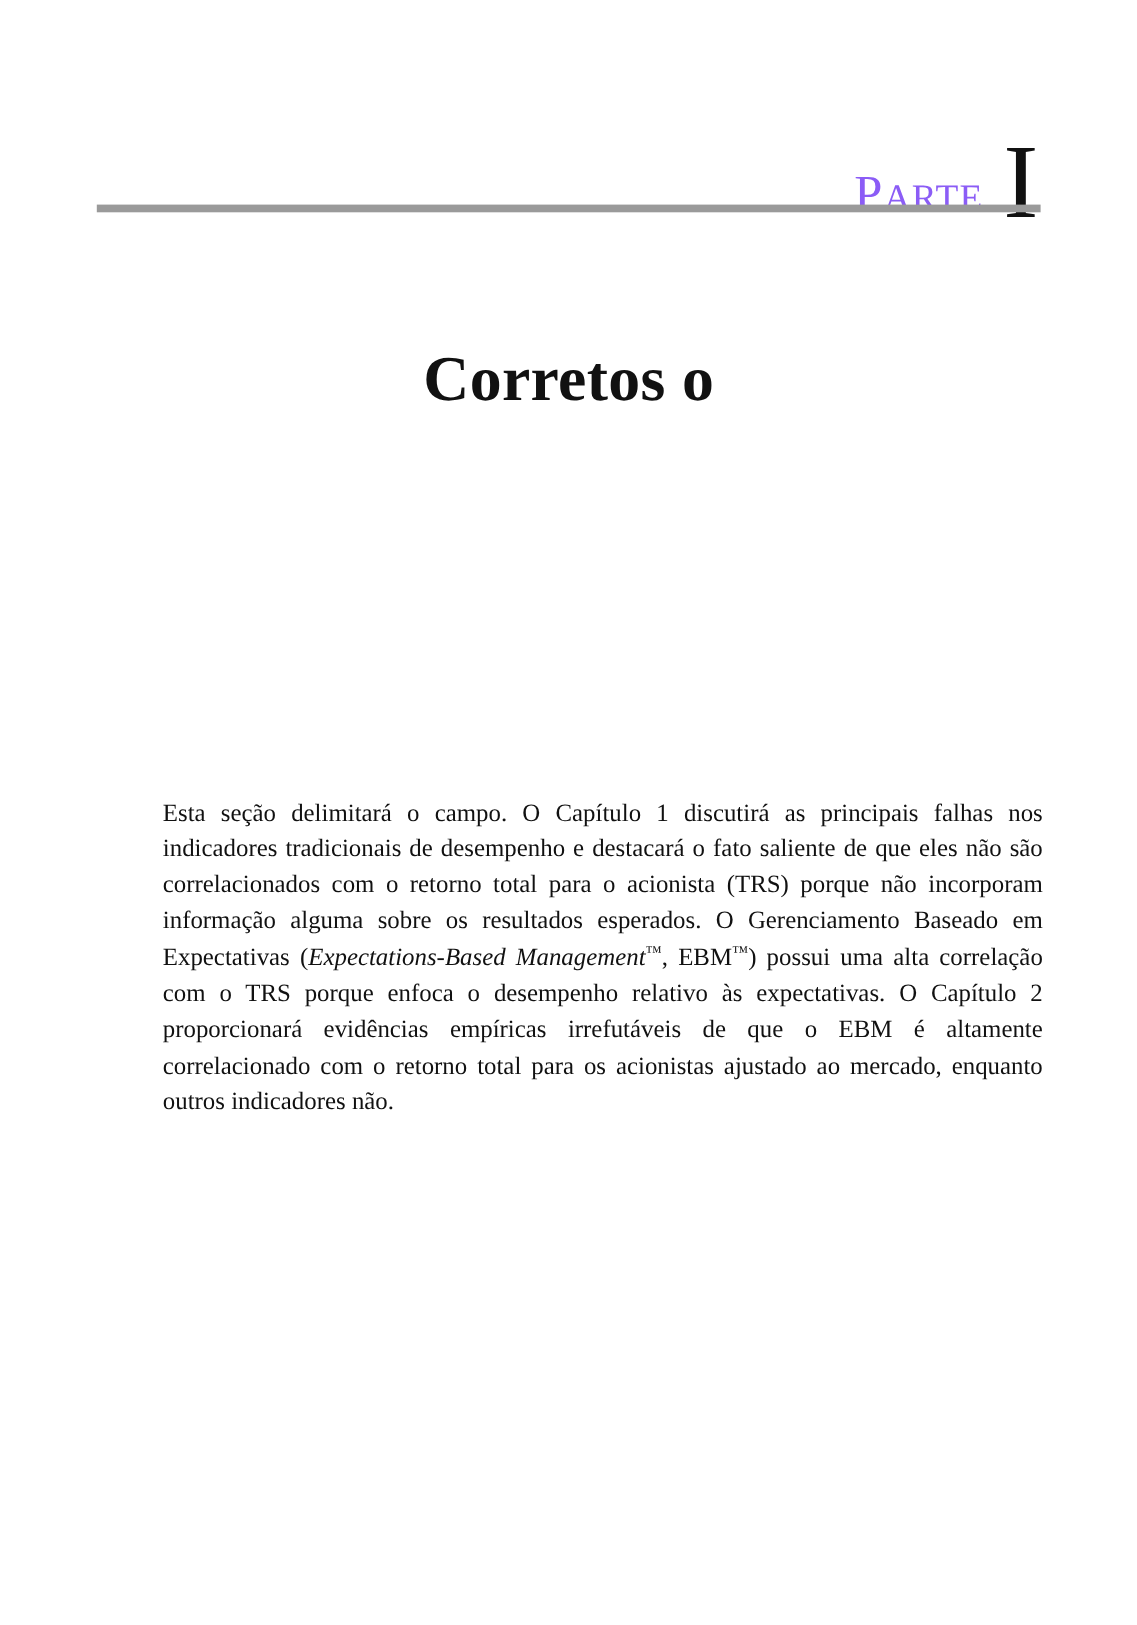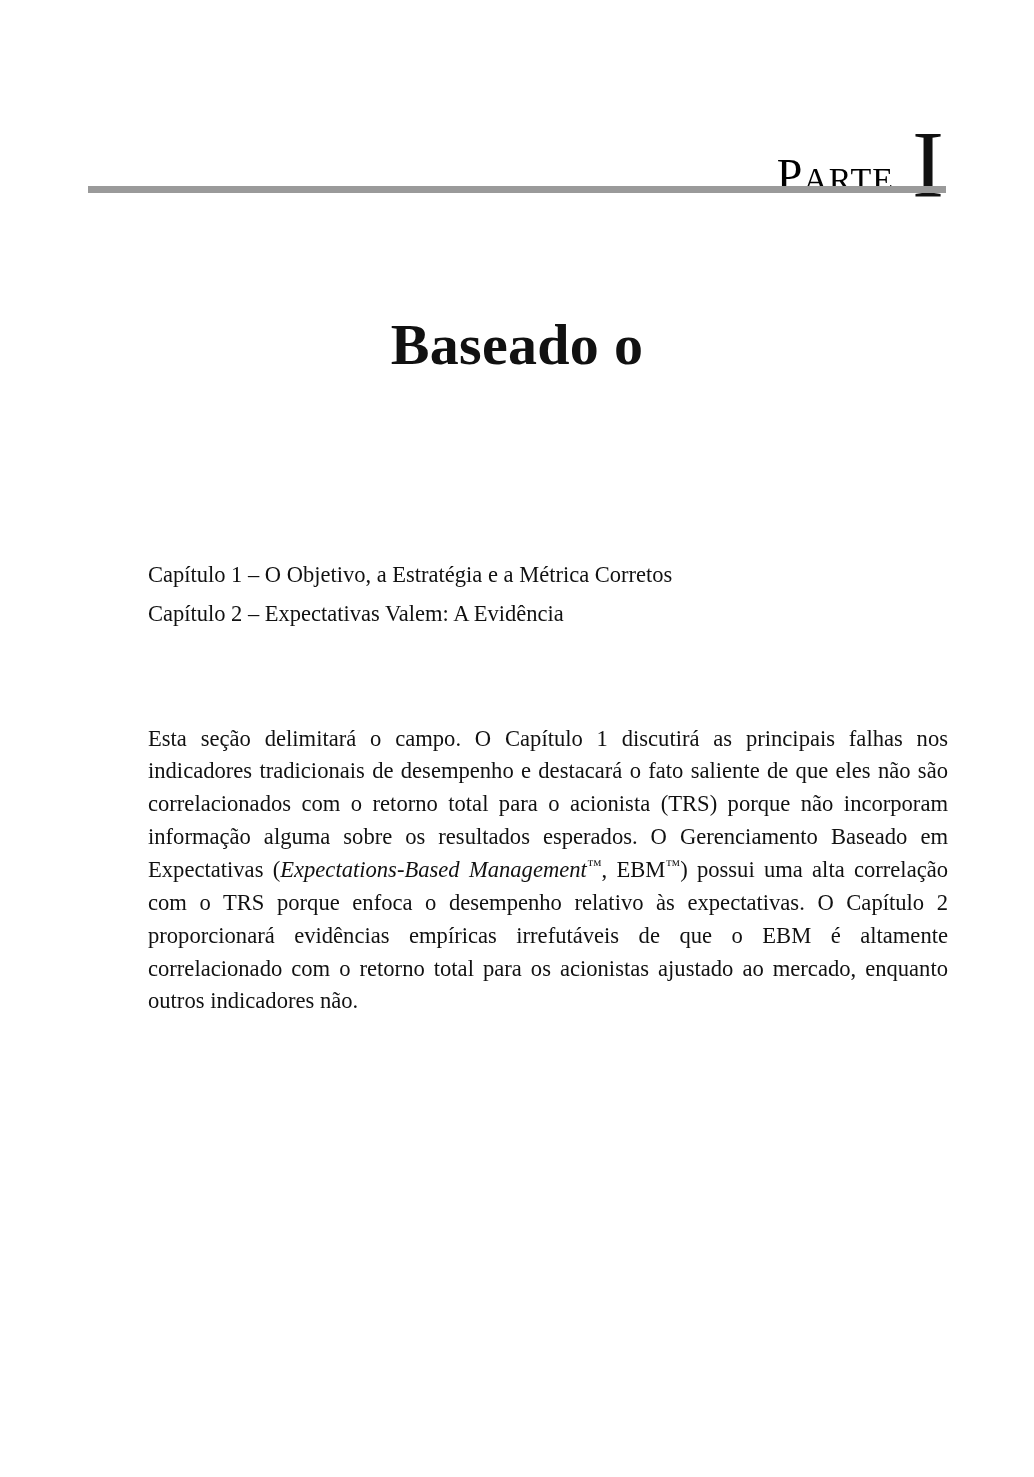--- a/index.html
+++ b/index.html
@@ -39,21 +39,21 @@
     justify-content: flex-end;
     gap: 14px;
   }
   .part-word {
     font-family: "Liberation Serif", serif;
     font-size: 38px;
     letter-spacing: 1px;
     line-height: 1;
     
     text-transform: uppercase;
-    color: #000000;
+    color: #8b5cf6;
   }
   .part-word .cap-first {
     font-size: 46px;
   }
   .part-word .cap-rest {
     font-size: 34px;
   }
   .part-number {
     font-family: "Liberation Serif", serif;
     font-size: 96px;
@@ -131,23 +131,19 @@
 
   <div class="part-header">
     <div class="part-label-row">
       <span class="part-word"><span class="cap-first">P</span><span class="cap-rest">arte</span></span>
       <span class="part-number">I</span>
     </div>
     <div class="part-rule"></div>
   </div>
 
   <h1 class="part-title">
-    <span class="line">Baseado o</span>
+    <span class="line">Corretos o</span>
   </h1>
 
-  <div class="chapter-list">
-    <span class="chapter-item">Capítulo 1 – O Objetivo, a Estratégia e a Métrica Corretos</span>
-    <span class="chapter-item">Capítulo 2 – Expectativas Valem: A Evidência</span>
-  </div>
 
   <p class="intro"><span>Esta seção delimitará o campo. O Capítulo 1 discutirá as principais falhas nos indicadores tradicionais de desempenho e destacará o fato saliente de que eles não são correlacionados com o retorno total para o acionista (TRS) porque não incorporam informação alguma sobre os resultados esperados. O Gerenciamento Baseado em Expectativas (</span><i>Expectations-Based Management</i><span class="tm">™</span><span>, EBM</span><span class="tm">™</span><span>) possui uma alta correlação com o TRS porque enfoca o desempenho relativo às expectativas. O Capítulo 2 proporcionará evidências empíricas irrefutáveis de que o EBM é altamente correlacionado com o retorno total para os acionistas ajustado ao mercado, enquanto outros indicadores não.</span></p>
 
 </div>
 
 </body></html>

